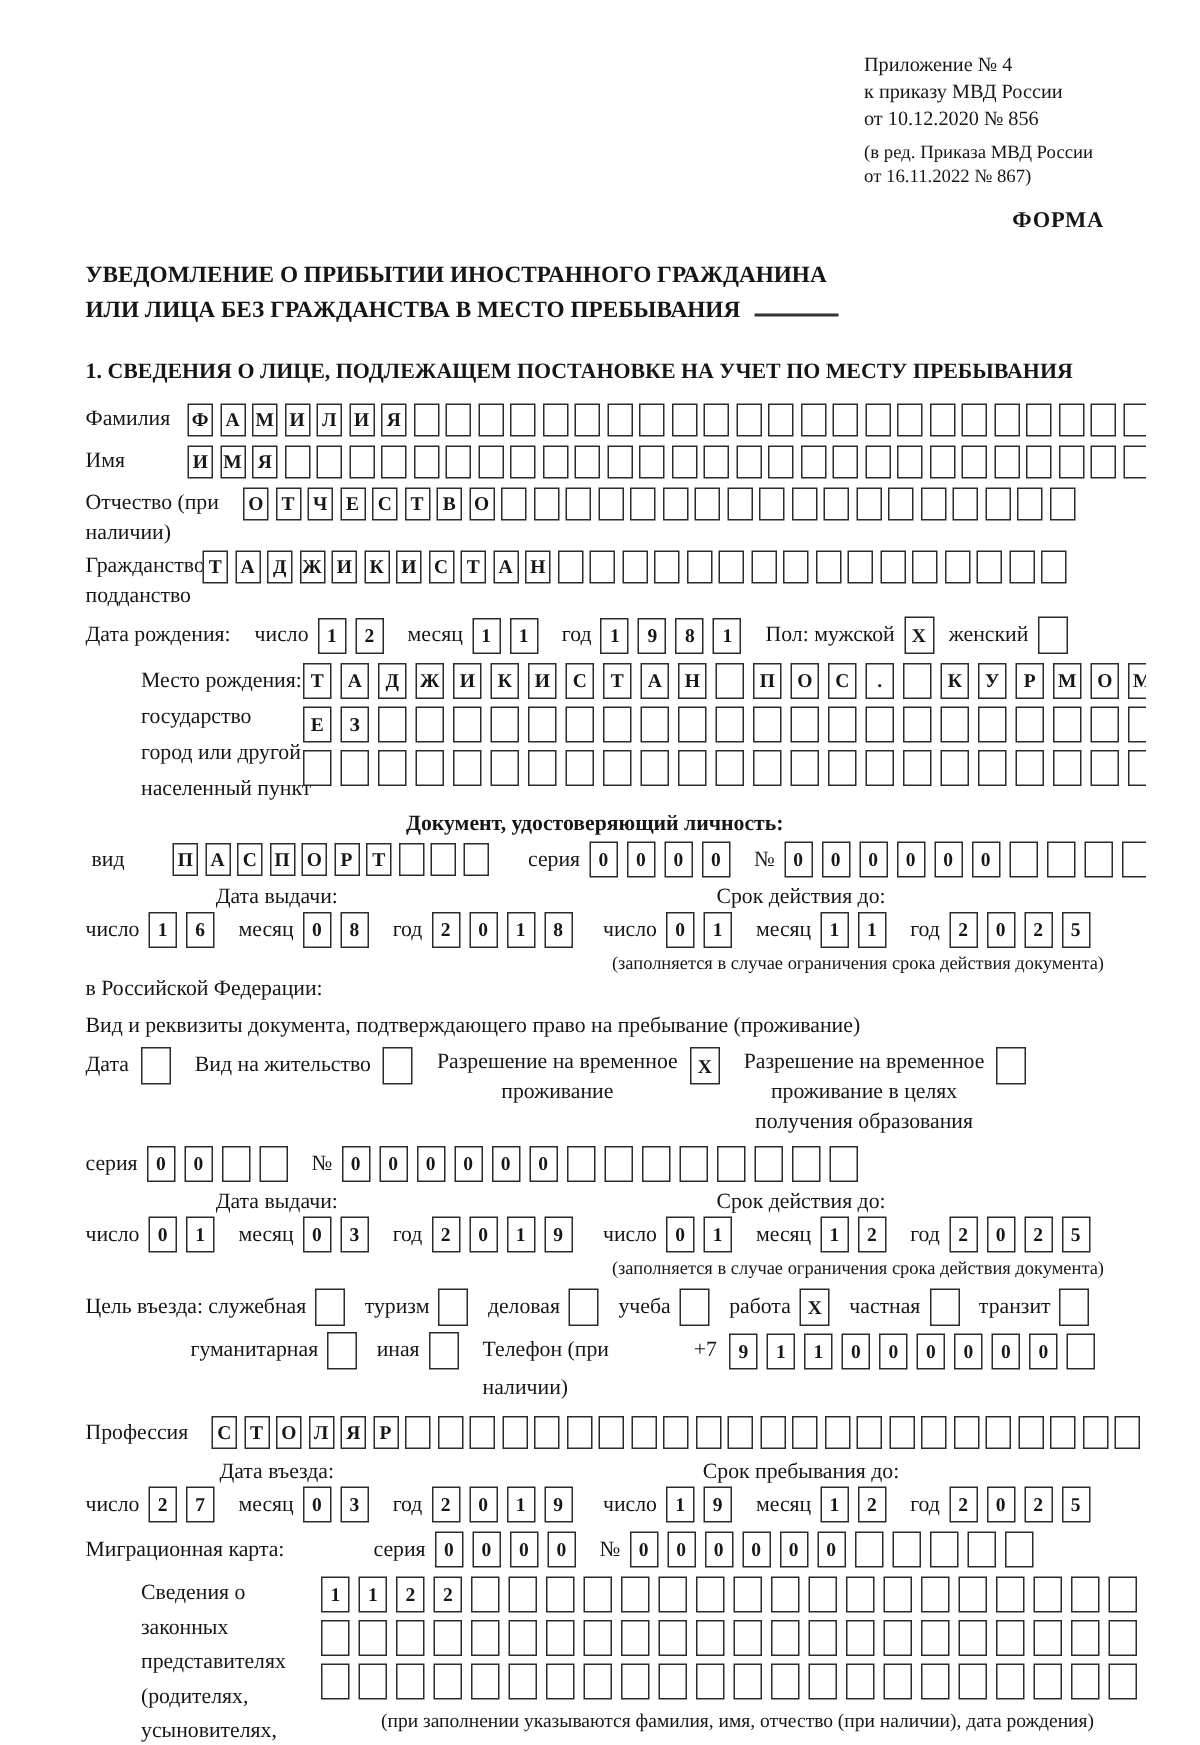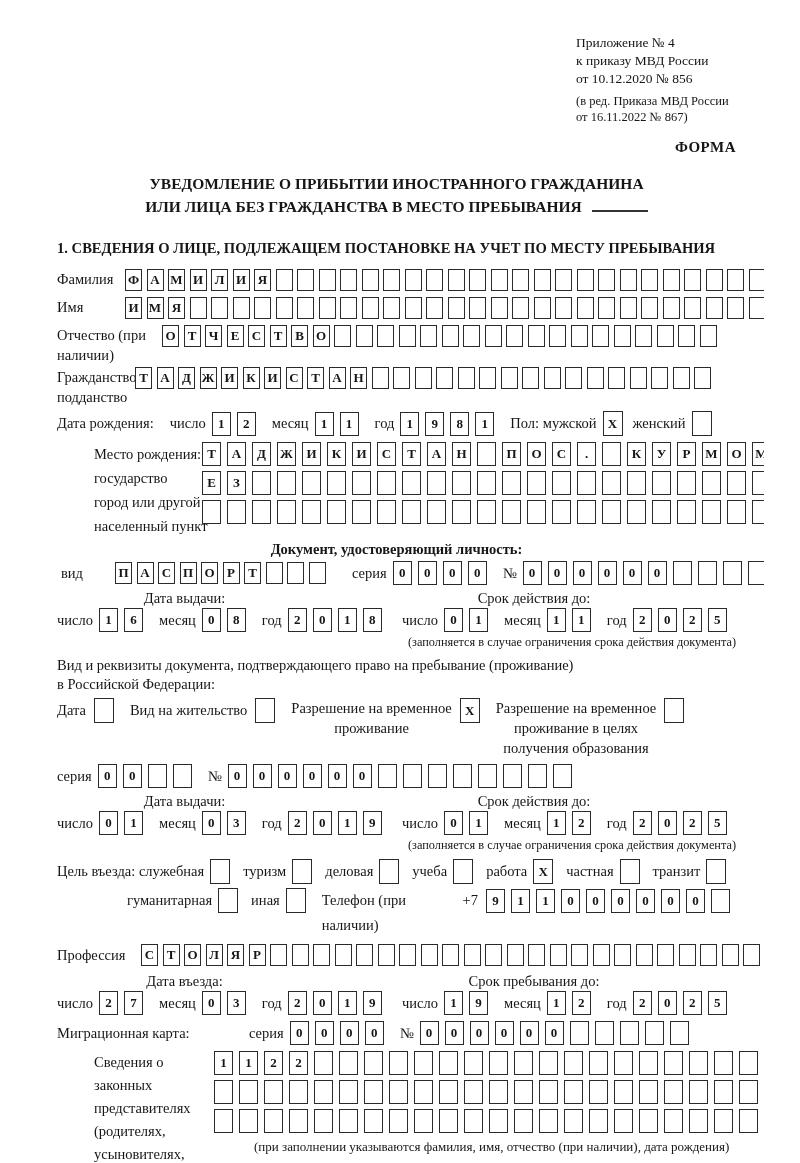--- a/index.html
+++ b/index.html
@@ -5,21 +5,21 @@
   html,body{margin:0;padding:0;background:#fff;}
   body{width:800px;height:1163px;font-family:"Liberation Serif","DejaVu Serif",serif;color:#161616;}
   .page{width:764px;height:1163px;box-sizing:border-box;padding:34px 28px 8px 57px;overflow:hidden;}
 
   
   .hdr{margin-left:auto;width:160px;font-size:13.5px;line-height:18px;}
   .hdr-small{font-size:12.5px;line-height:16px;margin-top:5px;}
   .forma{margin-top:14px;text-align:right;font-weight:bold;font-size:15px;letter-spacing:.5px;}
 
   
-  .title{margin-top:16px;text-align:center;font-weight:bold;font-size:15.5px;line-height:23px;}
+  .title{margin-top:16px;font-weight:bold;font-size:15.5px;line-height:23px;}
   .blank-line{display:inline-block;width:56px;border-bottom:2px solid #333;height:14px;margin-left:10px;}
 
   .sec{margin-top:22px;font-weight:bold;font-size:14.6px;}
 
   
   .frow{display:flex;align-items:flex-start;}
   .lbl{font-size:14.5px;line-height:20px;flex:none;}
   .w68{width:68px;}
   .w105{width:105px;}
   .w76{width:78px;}
@@ -425,22 +425,22 @@
             <span class="cell">2</span>
             <span class="cell">0</span>
             <span class="cell">2</span>
             <span class="cell">5</span>
           </span>
       </div>
       <div class="fnote">(заполняется в случае ограничения срока действия документа)</div>
     </div>
   </div>
 
+  <div class="introline">в Российской Федерации:</div>
   <div class="introline mt6">Вид и реквизиты документа, подтверждающего право на пребывание (проживание)</div>
-  <div class="introline">в Российской Федерации:</div>
 
   <div class="frow mt4 perm-row">
     <span class="plbl">Дата</span>
     <span class="cells c-cb">
         <span class="cell"></span>
       </span>
     <span class="plbl sp">Вид на жительство</span>
     <span class="cells c-cb">
         <span class="cell"></span>
       </span>

